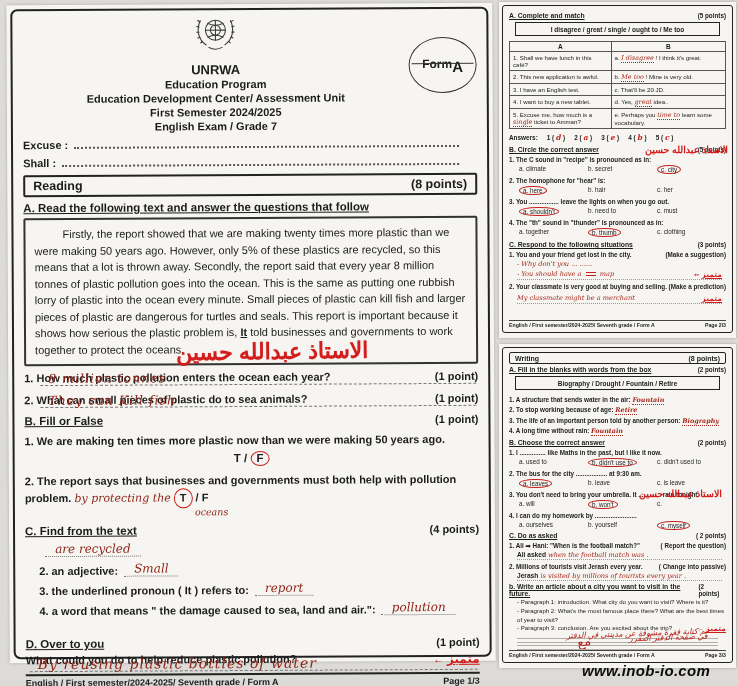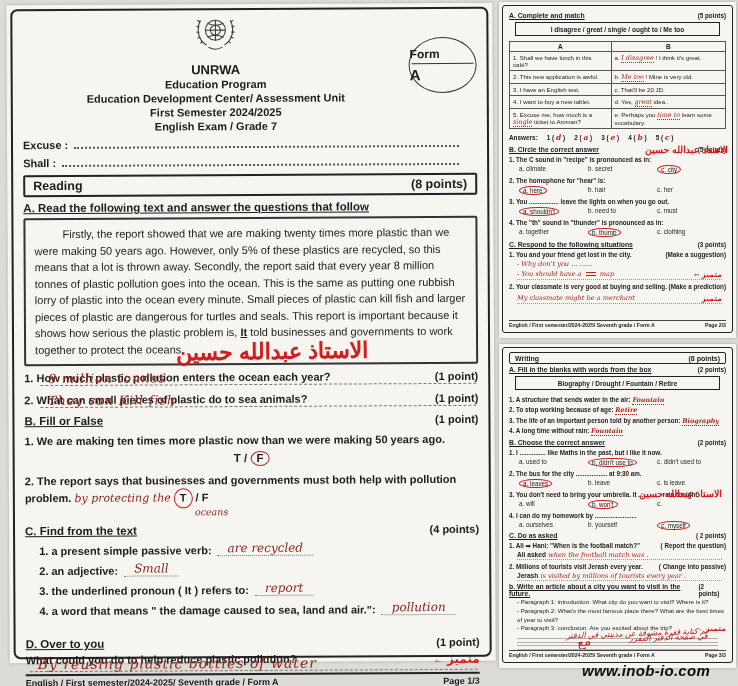--- a/index.html
+++ b/index.html
@@ -7,22 +7,22 @@
     width:738px;height:686px;position:relative;overflow:hidden;
     background:#dcdbd8;
     font-family:"Liberation Sans",sans-serif;color:#1c1c1c;
   }
   .page{position:absolute;background:#f6f5f1;box-shadow:0 0 3px rgba(0,0,0,.25);}
   .frame{border:2.5px solid #222;border-radius:7px;height:calc(100% - 8px);margin:4px;
          padding:4px 10px 4px 10px;display:flex;flex-direction:column;position:relative;box-sizing:border-box;}
   
   #page1{left:8px;top:4px;width:486px;height:658px;transform:rotate(-0.3deg);}
   .hdr{display:flex;align-items:flex-start;justify-content:space-between;}
-  .oval{border:1.6px solid #333;border-radius:50%;position:relative;display:flex;flex-direction:column;
-        align-items:flex-start;justify-content:center;background:transparent;}
+  .oval{border:1.6px solid #333;border-radius:50%;position:relative;display:flex;flex-direction:row;
+        align-items:center;justify-content:center;background:transparent;}
   .oval .midline{position:absolute;left:2px;right:2px;top:46%;border-top:1.5px solid #333;}
   #badge-oval{width:64px;height:48px;margin-top:26px;}
   #badge-oval .num{margin-top:16px;font-weight:bold;font-size:14px;}
   #form-oval{width:66px;height:54px;margin-top:24px;}
   #form-oval .t{font-weight:bold;font-size:12px;margin-bottom:2px;}
   #form-oval .b{font-weight:bold;font-size:15px;margin-top:3px;}
   .hdr-center{flex:1;text-align:center;line-height:1.25;}
   .hdr-center .org{font-weight:bold;font-size:13px;margin-top:1px;}
   .hdr-center .ln{font-weight:bold;font-size:11px;}
   .idrows{display:flex;justify-content:space-between;margin-top:3px;font-size:11px;font-weight:bold;}
@@ -72,21 +72,21 @@
   .mcq{font-size:6.3px;margin-top:3px;}
   .mcq .qline{font-weight:bold;}
   .opts{display:flex;margin:1.5px 0 0 10px;}
   .opts .o{flex:1;}
   .circ{display:inline-block;border:1.2px solid #c6201d;border-radius:50%;padding:0 3px 0.5px 3px;}
   #stamp2{position:absolute;right:-2px;top:-2px;font-size:9.5px;}
   #stamp3{position:absolute;right:4px;top:-3px;font-size:9.5px;z-index:3;}
   .sit{font-size:6.3px;font-weight:bold;display:flex;justify-content:space-between;margin-top:3px;}
   .hwline{font-family:"DejaVu Serif",serif;font-style:italic;color:#a8281c;font-size:6.6px;
           border-bottom:1px dotted #999;margin:2px 4px 0 8px;display:flex;justify-content:space-between;}
-  .mark{color:#d31c1c;font-weight:bold;font-size:7.5px;font-style:normal;font-family:"DejaVu Sans",sans-serif;}
+  .mark{color:#d31c1c;font-weight:bold;font-size:7.5px;font-style:normal;font-family:"DejaVu Sans",sans-serif;text-decoration:underline;}
   .s-foot{margin-top:auto;border-top:1px solid #444;display:flex;justify-content:space-between;
           font-size:5.2px;font-weight:bold;padding-top:1px;}
   .fill-item{font-size:6.3px;font-weight:bold;margin-top:2.5px;}
   .scribble{display:inline-block;width:10px;height:5px;background:
             linear-gradient(to bottom,transparent 40%,#c6201d 40%,#c6201d 60%,transparent 60%);
             border-bottom:1px solid #c6201d;margin:0 2px;}
   .rline{border-bottom:1px solid #b3afa8;height:12px;margin:2px 8px 0 8px;position:relative;}
   .rline .ar{position:absolute;right:10px;bottom:0;direction:rtl;color:#b8231c;
              font-size:8px;font-style:italic;transform:rotate(-2deg);white-space:nowrap;}
   .flourish{position:absolute;left:60px;bottom:-4px;color:#b8231c;font-size:13px;transform:rotate(-12deg);}
@@ -190,21 +190,20 @@
       <span>/</span>
       <span>F</span>
       <span class="hw" style="font-weight:normal;font-size:9.5px;display:block;margin-left:170px;margin-top:-3px">oceans</span>
     </div>
 
     <div class="sect-row">
       <span class="sect-title" style="margin-top:0">C. Find from the text</span>
       <span class="pts">(4 points)</span>
     </div>
     <div class="citem">
-      <span>1.  a present simple passive verb:</span>
       <span class="cans hw">are recycled</span>
     </div>
     <div class="citem">
       <span>2. an adjective:</span>
       <span class="cans hw">Small</span>
     </div>
     <div class="citem">
       <span>3. the underlined pronoun ( It ) refers to:</span>
       <span class="cans hw">report</span>
     </div>

